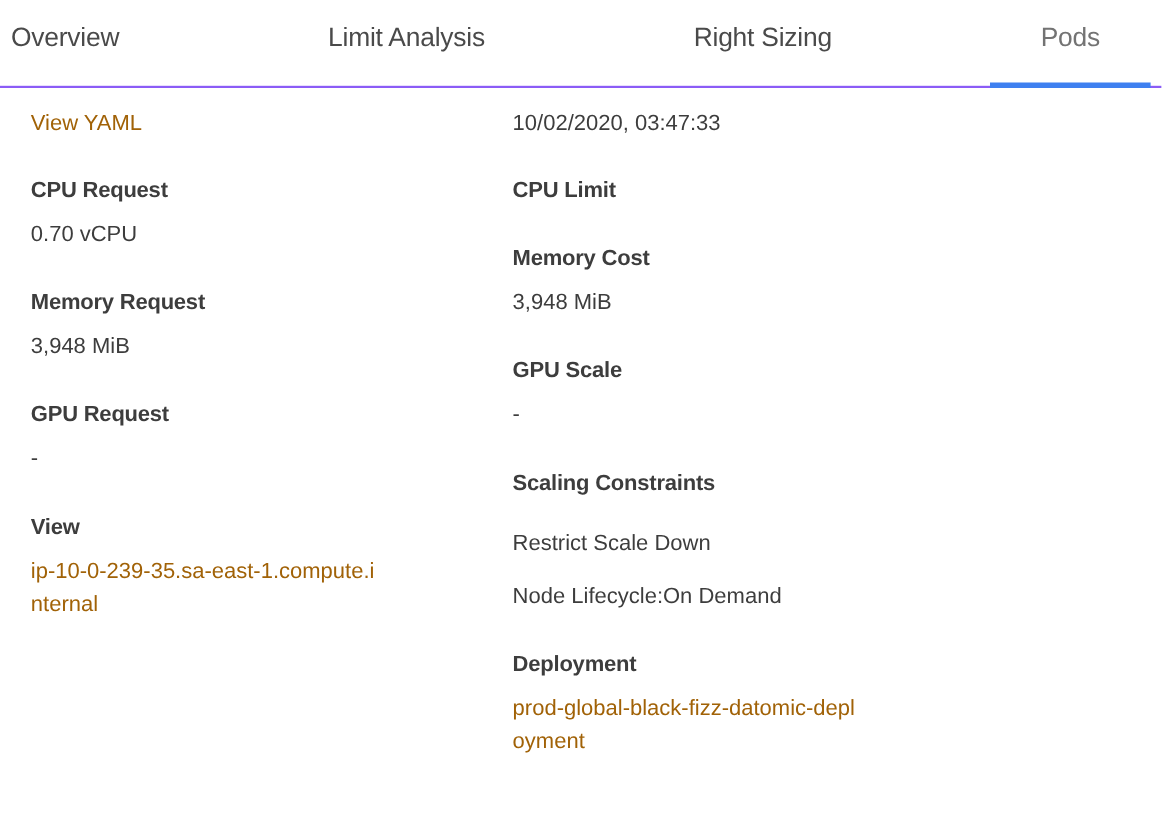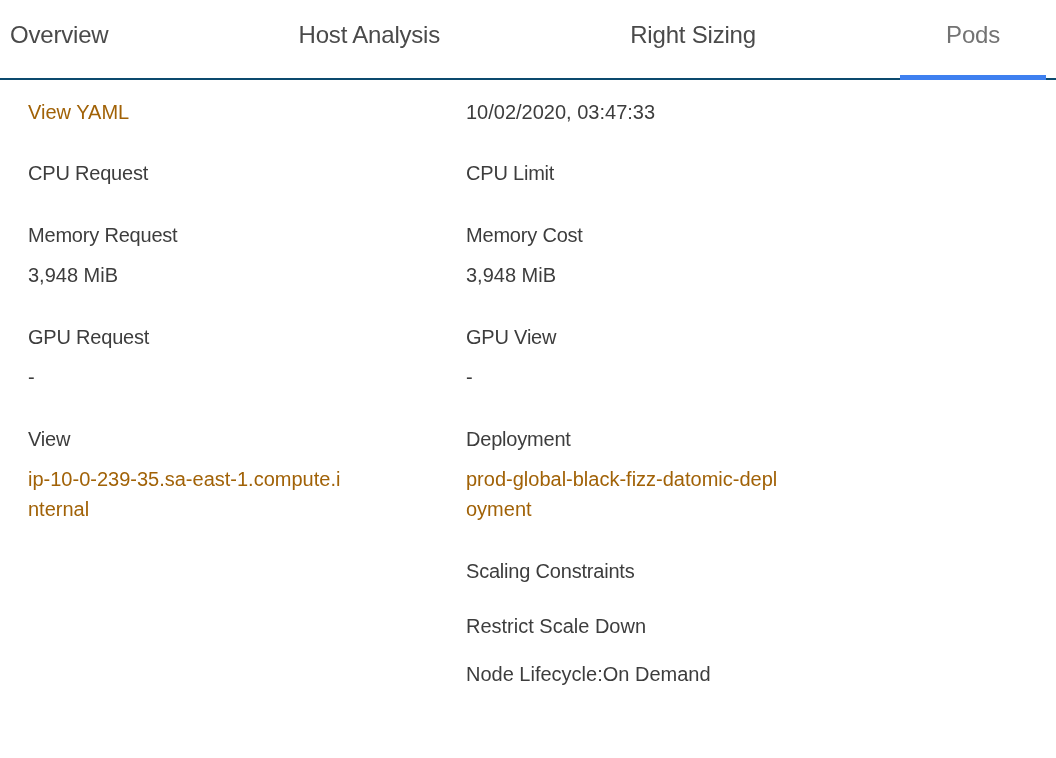--- a/index.html
+++ b/index.html
@@ -1,62 +1,63 @@
 <!DOCTYPE html>
 <html><head>
 <meta charset="utf-8">
 <style>
   * { margin:0; padding:0; box-sizing:border-box; }
   html,body { width:1056px; height:758px; background:#ffffff; overflow:hidden;
               font-family:"Liberation Sans", sans-serif; color:#3d3d3d; }
 
   
   .tabbar { display:flex; justify-content:space-between; align-items:stretch;
-            padding:0 10px; border-bottom:2px solid #0c4a6e; background:#fff; }
+            padding:0 10px; border-bottom:2px solid #8b5cf6; background:#fff; }
   .tab { position:relative; padding:21px 46px 29px; font-size:24px; line-height:28px;
          color:#4a4a4a; cursor:pointer; white-space:nowrap; letter-spacing:-0.2px; }
   .tab:first-child { padding-left:0; }
   .tab.active { color:#737373; }
   .tab.active::after { content:""; position:absolute; left:0; right:0; bottom:-2px;
                        height:5px; background:#3e80f0; }
 
   
   .content { display:flex; padding:17px 0 0 28px; }
   .col { flex:none; width:438px; }
   .row-top { font-size:20px; line-height:30px; margin-bottom:31px; }
   .group { margin-bottom:32px; }
-  .flabel { font-weight:400; font-size:20px; line-height:30px; color:#3d3d3d;
+  .flabel { font-weight:700; font-size:20px; line-height:30px; color:#3d3d3d;
             letter-spacing:-0.2px; }
   .fvalue { margin-top:10px; font-size:20px; line-height:30px; color:#3d3d3d; }
   .link { color:#a16207; text-decoration:none; cursor:pointer; }
   .wrap { display:block; max-width:322px; word-break:break-all; }
   .scaling-item { font-size:20px; line-height:30px; color:#3d3d3d; }
   .si-1 { margin-top:25px; }
   .si-2 { margin-top:18px; }
 </style>
 </head>
 <body>
 
 <div class="tabbar">
   <div class="tab">Overview</div>
-  <div class="tab">Host Analysis</div>
+  <div class="tab">Limit Analysis</div>
   <div class="tab">Right Sizing</div>
   <div class="tab active">Pods</div>
 </div>
 
 <div class="content">
 
   <div class="col">
 
     <div class="row-top">
       <a class="link">View YAML</a>
     </div>
 
     <div class="group">
       <div class="flabel">CPU Request</div>
+      <div class="fvalue">0.70 vCPU</div>
     </div>
 
     <div class="group">
       <div class="flabel">Memory Request</div>
       <div class="fvalue">3,948 MiB</div>
     </div>
 
     <div class="group">
       <div class="flabel">GPU Request</div>
       <div class="fvalue">-</div>
@@ -78,31 +79,31 @@
     <div class="group">
       <div class="flabel">CPU Limit</div>
     </div>
 
     <div class="group">
       <div class="flabel">Memory Cost</div>
       <div class="fvalue">3,948 MiB</div>
     </div>
 
     <div class="group">
-      <div class="flabel">GPU View</div>
+      <div class="flabel">GPU Scale</div>
       <div class="fvalue">-</div>
+    </div>
+
+    <div class="group">
+      <div class="flabel">Scaling Constraints</div>
+      <div class="scaling-item si-1">Restrict Scale Down</div>
+      <div class="scaling-item si-2">Node Lifecycle:On Demand</div>
     </div>
 
     <div class="group">
       <div class="flabel">Deployment</div>
       <div class="fvalue">
         <a class="link wrap">prod-global-black-fizz-datomic-deployment</a>
       </div>
     </div>
 
-    <div class="group">
-      <div class="flabel">Scaling Constraints</div>
-      <div class="scaling-item si-1">Restrict Scale Down</div>
-      <div class="scaling-item si-2">Node Lifecycle:On Demand</div>
-    </div>
-
   </div>
 </div>
 
 </body></html>

